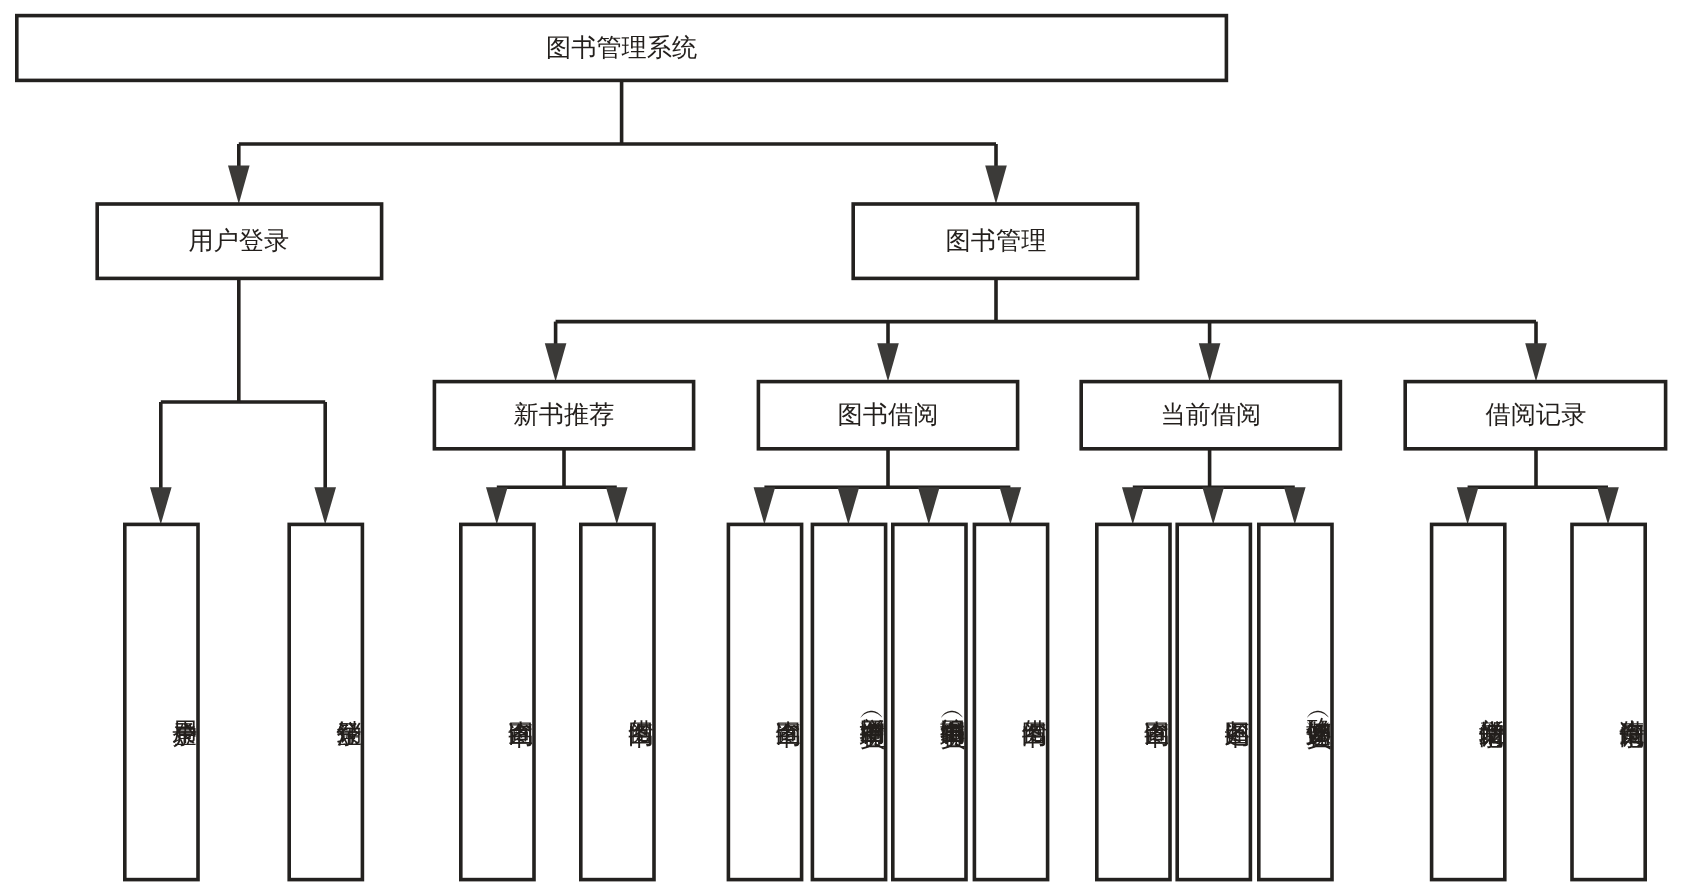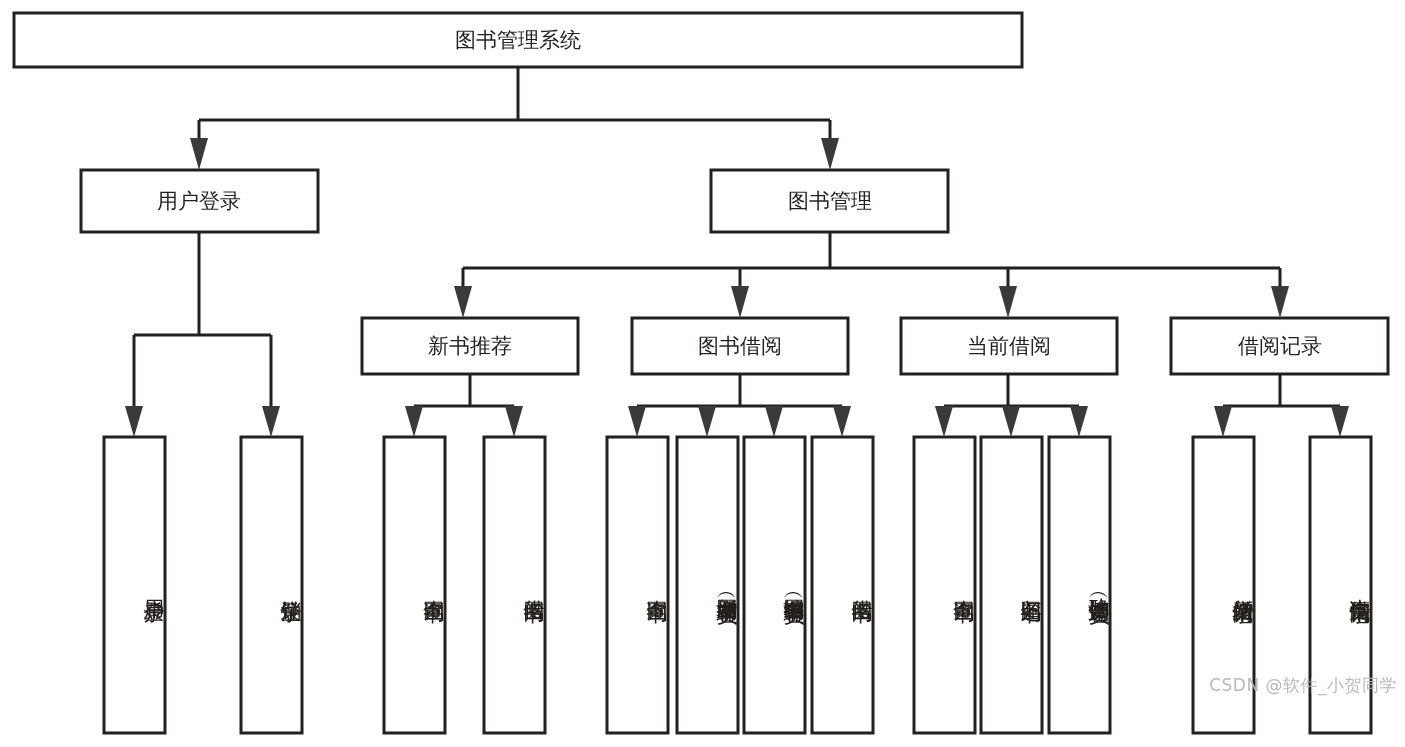--- a/index.html
+++ b/index.html
@@ -197,15 +197,14 @@
   <div class="node-label-v" style="left:607px; top:443px; width:61px; height:284px;">查询图书</div>
   <div class="node-label-v" style="left:677px; top:443px; width:61px; height:284px;">新增图书（管理员）</div>
   <div class="node-label-v" style="left:744px; top:443px; width:61px; height:284px;">编辑图书（管理员）</div>
   <div class="node-label-v" style="left:812px; top:443px; width:61px; height:284px;">借阅图书</div>
   <div class="node-label-v" style="left:914px; top:443px; width:61px; height:284px;">查询图书</div>
   <div class="node-label-v" style="left:981px; top:443px; width:61px; height:284px;">归还图书</div>
   <div class="node-label-v" style="left:1049px; top:443px; width:61px; height:284px;">确认归还（管理员）</div>
   <div class="node-label-v" style="left:1193px; top:443px; width:61px; height:284px;">新增借阅记录</div>
   <div class="node-label-v" style="left:1310px; top:443px; width:61px; height:284px;">查询借阅记录</div>
 
-  <div class="watermark">CSDN @软件_小贺同学</div>
 
 </div>
 
 </body></html>

